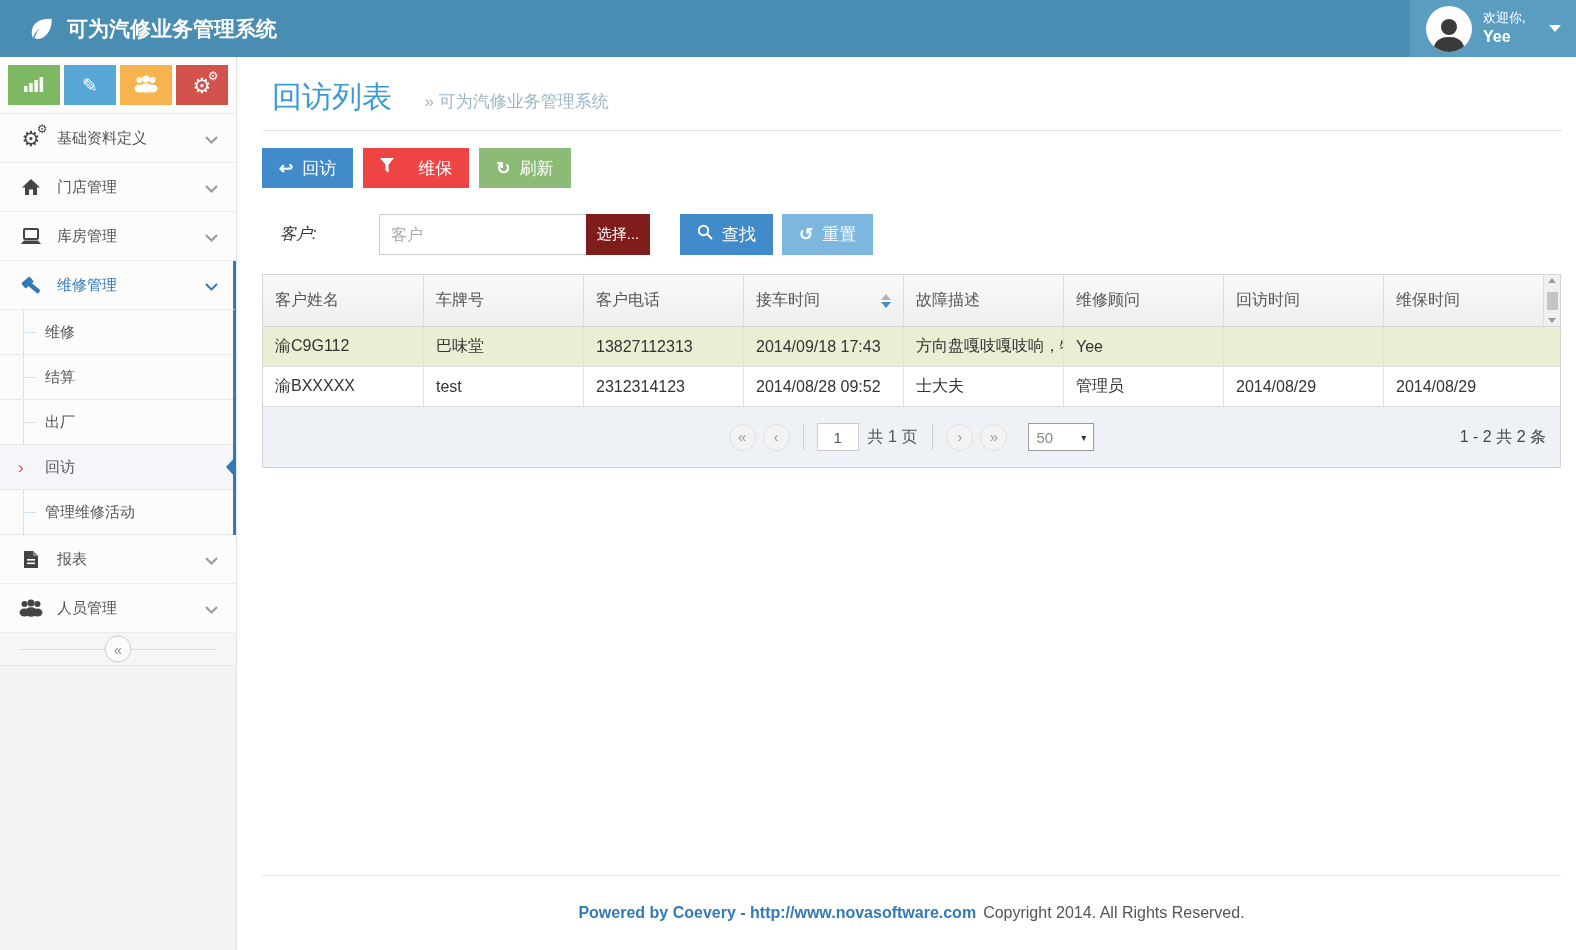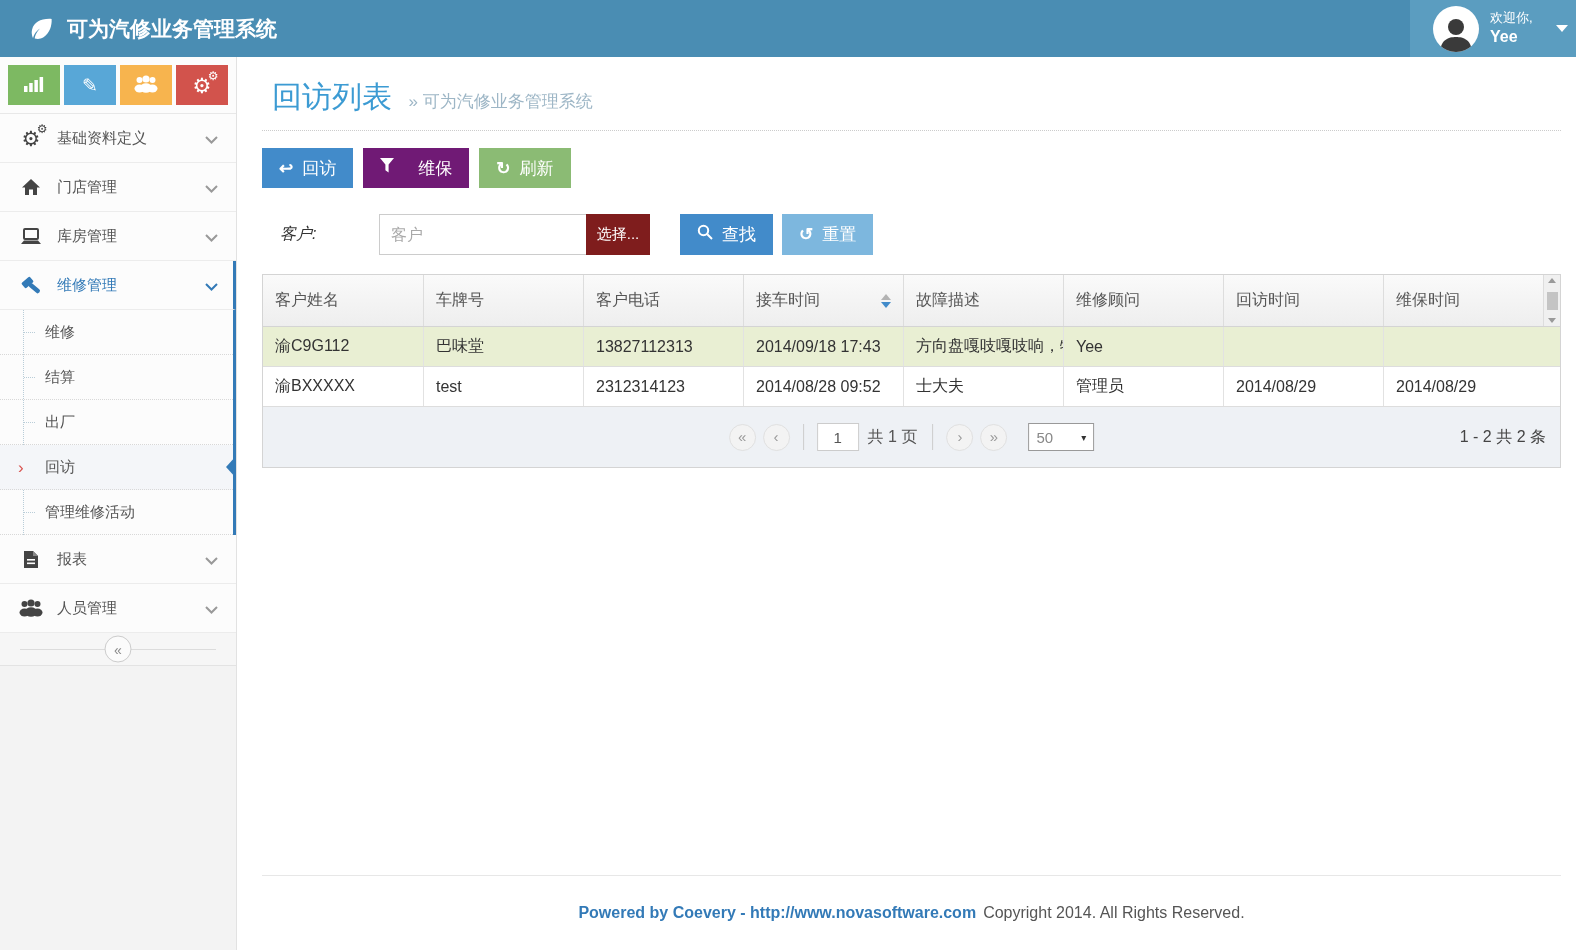--- a/index.html
+++ b/index.html
@@ -3,21 +3,21 @@
 <meta charset="utf-8">
 <style>
   * { margin:0; padding:0; box-sizing:border-box; }
   html,body { width:1576px; height:950px; overflow:hidden; }
   body { font-family:"Liberation Sans","DejaVu Sans",sans-serif; background:#fff; color:#333; }
 
   
   .topbar { height:57px; background:#4a8db3; display:flex; align-items:center; justify-content:space-between; }
   .brand { display:flex; align-items:center; gap:12px; padding-left:28px; color:#fff; font-size:21px; font-weight:bold; }
   .leaf-icon { display:flex; }
-  .user-block { width:166px; height:57px; background:#5b9dc0; display:flex; align-items:center; gap:11px; padding-left:23px; }
+  .user-block { width:166px; height:57px; background:#5b9dc0; display:flex; align-items:center; gap:11px; padding-left:16px; }
   .avatar { width:46px; height:46px; border-radius:50%; background:#fff; display:flex; align-items:flex-end; justify-content:center; overflow:hidden; flex:0 0 auto; }
   .user-text { color:#fff; line-height:1.25; }
   .user-welcome { font-size:13px; }
   .user-name { font-size:16px; font-weight:bold; }
   .caret-down { width:0; height:0; border-left:6px solid transparent; border-right:6px solid transparent; border-top:7px solid #fff; margin-left:12px; }
 
   
   .layout { display:flex; height:893px; }
 
   
@@ -47,26 +47,26 @@
   .collapse-strip { height:33px; background:#f6f6f6; position:relative; border-bottom:1px solid #e3e3e3; }
   .collapse-strip::before { content:""; position:absolute; left:20px; right:20px; top:50%; border-top:1px solid #dcdcdc; }
   .collapse-btn { position:absolute; left:50%; top:50%; transform:translate(-50%,-50%); width:27px; height:27px; border-radius:50%; border:1px solid #ccc; background:#fbfbfb; color:#888; display:flex; align-items:center; justify-content:center; font-size:14px; cursor:pointer; }
   .sidebar-filler { flex:1; background:#f3f3f3; }
 
   
   .content { flex:1; position:relative; background:#fff; }
   .content-inner { padding:0 31px 0 25px; }
   .page-head { padding-top:20px; margin:0 31px 0 25px; border-bottom:1px dotted #ccc; padding-bottom:12px; }
   .page-title { display:inline; font-size:30px; font-weight:normal; color:#3c9bd3; margin-left:10px; }
-  .breadcrumb { font-size:17px; color:#9db6c6; margin-left:12px; }
+  .breadcrumb { font-size:17px; color:#9db6c6; margin-left:28px; }
 
   .toolbar { margin-top:17px; display:flex; gap:10px; }
   .btn { height:40px; padding:0 17px; font-size:17px; color:#fff; border:none; display:inline-flex; align-items:center; gap:9px; cursor:pointer; }
   .btn .bicon { font-size:17px; font-weight:bold; line-height:1; }
-  .btn-blue { background:#428bca; } .btn-red { background:#701a75;gap:24px; } .btn-green { background:#8bbb74; }
+  .btn-blue { background:#428bca; } .btn-red { background:#ef4444;gap:24px; } .btn-green { background:#8bbb74; }
 
   .filter-row { margin-top:26px; display:flex; align-items:center; }
   .filter-label { width:117px; padding-left:18px; font-size:16px; color:#333;font-style:italic; }
   .filter-input { width:207px; height:41px; border:1px solid #ccc; border-right:none; padding:2px 11px; font-size:16px; color:#555; outline:none; }
   .filter-input::placeholder { color:#a9a9a9; }
   .select-btn { width:64px; height:41px; background:#7f1d1d; color:#fff; border:none; font-size:15px; cursor:pointer; }
   .search-btn { margin-left:30px; height:41px; }
   .reset-btn { margin-left:9px; height:41px; background:#7db7de; }
 
   

